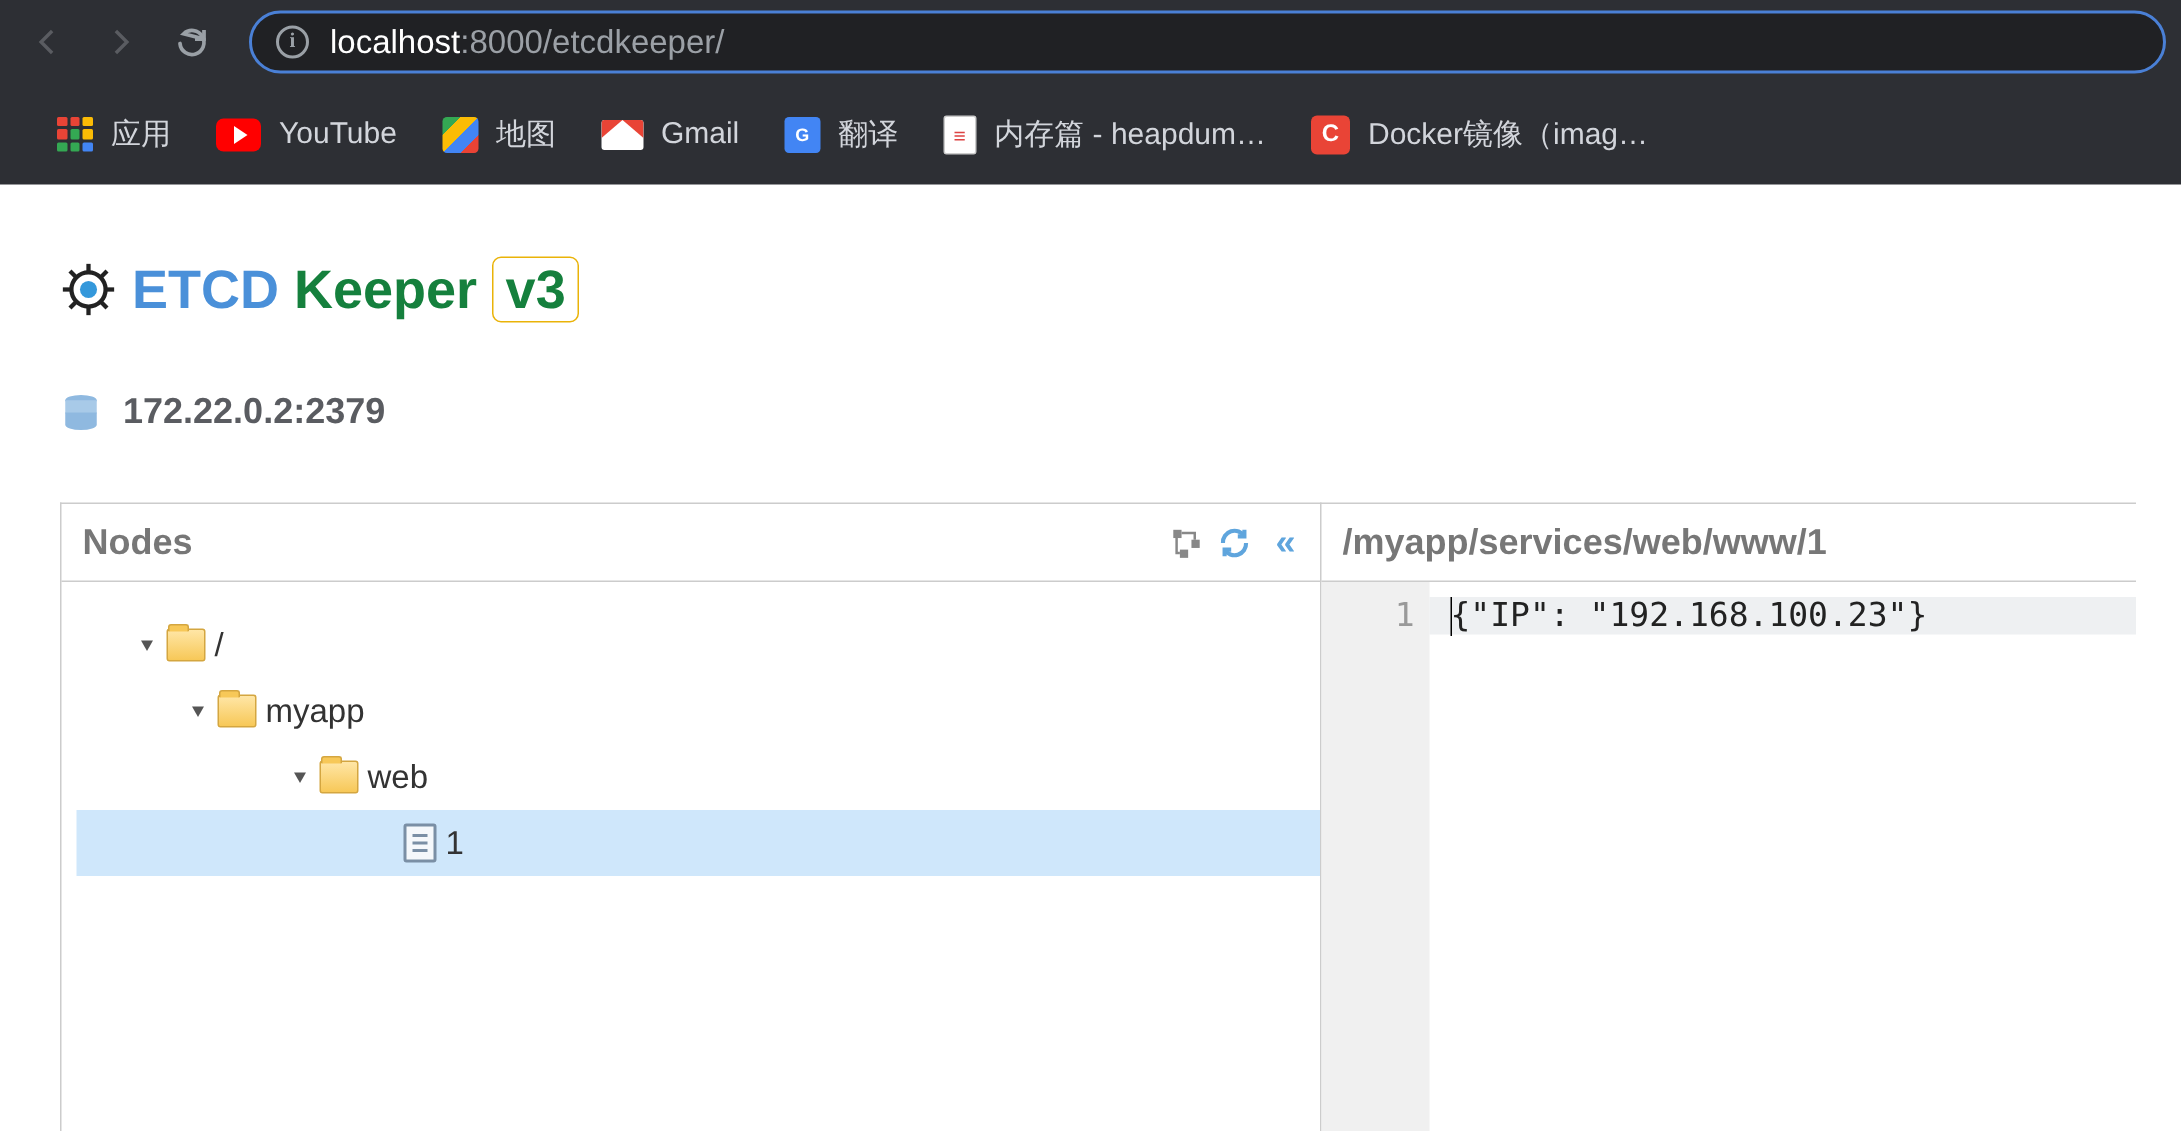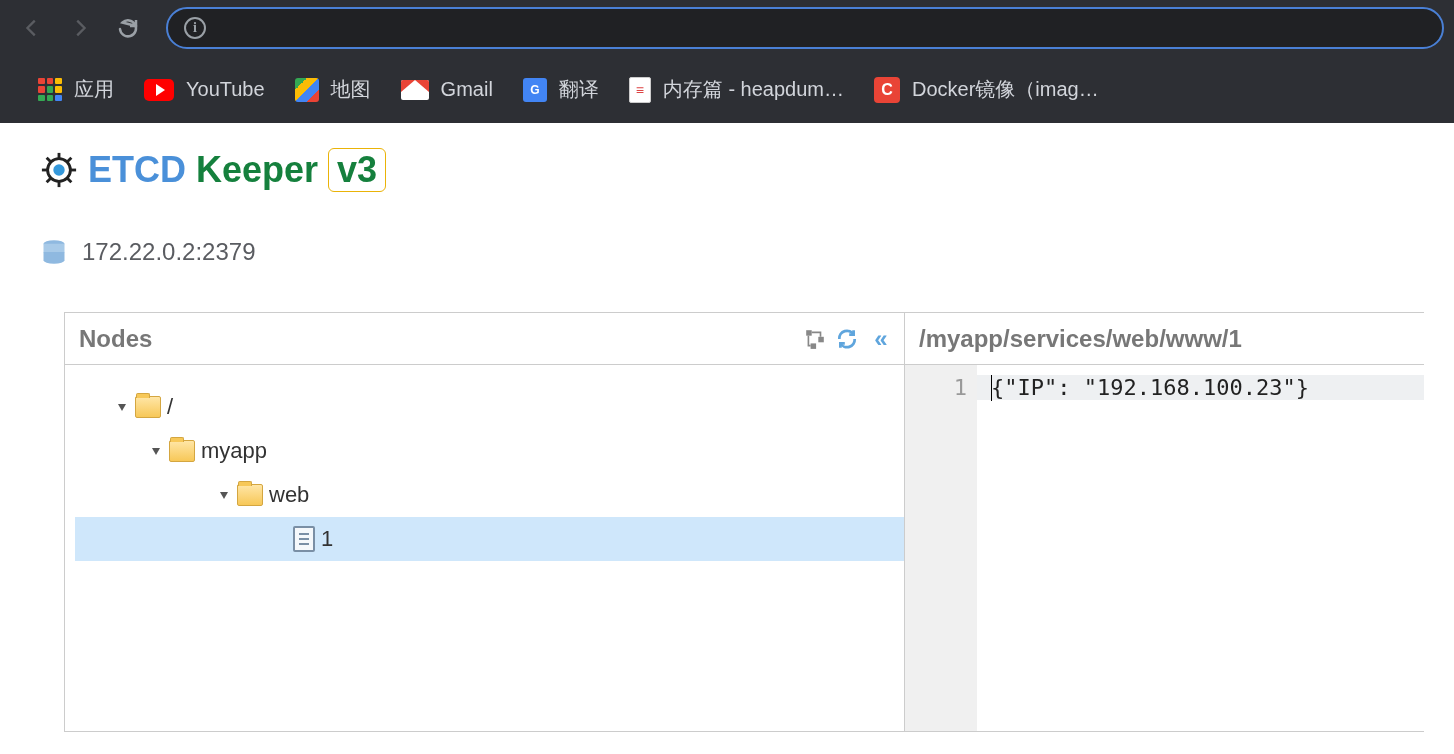--- a/index.html
+++ b/index.html
@@ -120,21 +120,21 @@
     .doc-icon {
       width: 22px; height: 26px; background: #fff; border: 1px solid #ccc; border-radius: 2px;
       display: flex; align-items: center; justify-content: center; color: #d44; font-weight: bold; font-size: 14px;
     }
     .c-icon {
       width: 26px; height: 26px; background: #e94436; border-radius: 4px; color: #fff;
       display: flex; align-items: center; justify-content: center; font-weight: bold; font-size: 16px;
     }
     
     .app-content {
-      padding: 25px 30px 0 40px;
+      padding: 48px 30px 0 40px;
     }
     .app-title {
       display: flex;
       align-items: center;
       gap: 10px;
       font-size: 36px;
       font-weight: bold;
     }
     .gear-eye-icon {
       width: 38px; height: 38px; position: relative;
@@ -148,32 +148,32 @@
       padding: 0 8px;
       font-size: 36px;
     }
     .server-row {
       margin-top: 46px;
       display: flex;
       align-items: center;
       gap: 14px;
       font-size: 24px;
       color: #5a5c61;
+      font-weight: bold;
     }
     .db-icon { width: 28px; height: 28px; }
     .panels {
       margin-top: 46px;
       display: flex;
       height: 420px;
     }
     .left-panel {
       width: 840px;
       border: 1px solid #ccc;
       border-right: none;
-      margin-left: 24px;
     }
     .right-panel {
       flex: 1;
       border: 1px solid #ccc;
       border-right: none;
     }
     .panel-header {
       height: 52px;
       display: flex;
       align-items: center;
@@ -297,20 +297,23 @@
         </svg>
     </div>
     <div class="nav-btn">
       <svg width="24" height="24" viewBox="0 0 24 24" fill="none" stroke="currentColor" stroke-width="2.5">
           <path d="M20 4 L20 10 L14 10"></path>
           <path d="M4 13 A8 8 0 1 0 6.5 6.5 L20 10" stroke-linecap="round"></path>
         </svg>
     </div>
     <div class="address-bar">
       <div class="info-icon">i</div>
+      <div class="url-text">
+        <span class="host">localhost</span><span class="faded">:8000</span><span class="faded">/etcdkeeper/</span>
+      </div>
     </div>
   </div>
   <div class="bookmarks-row">
     <div class="bookmark-item">
       <div class="apps-icon">
           <span></span>
           <span></span>
           <span></span>
           <span></span>
           <span></span>

